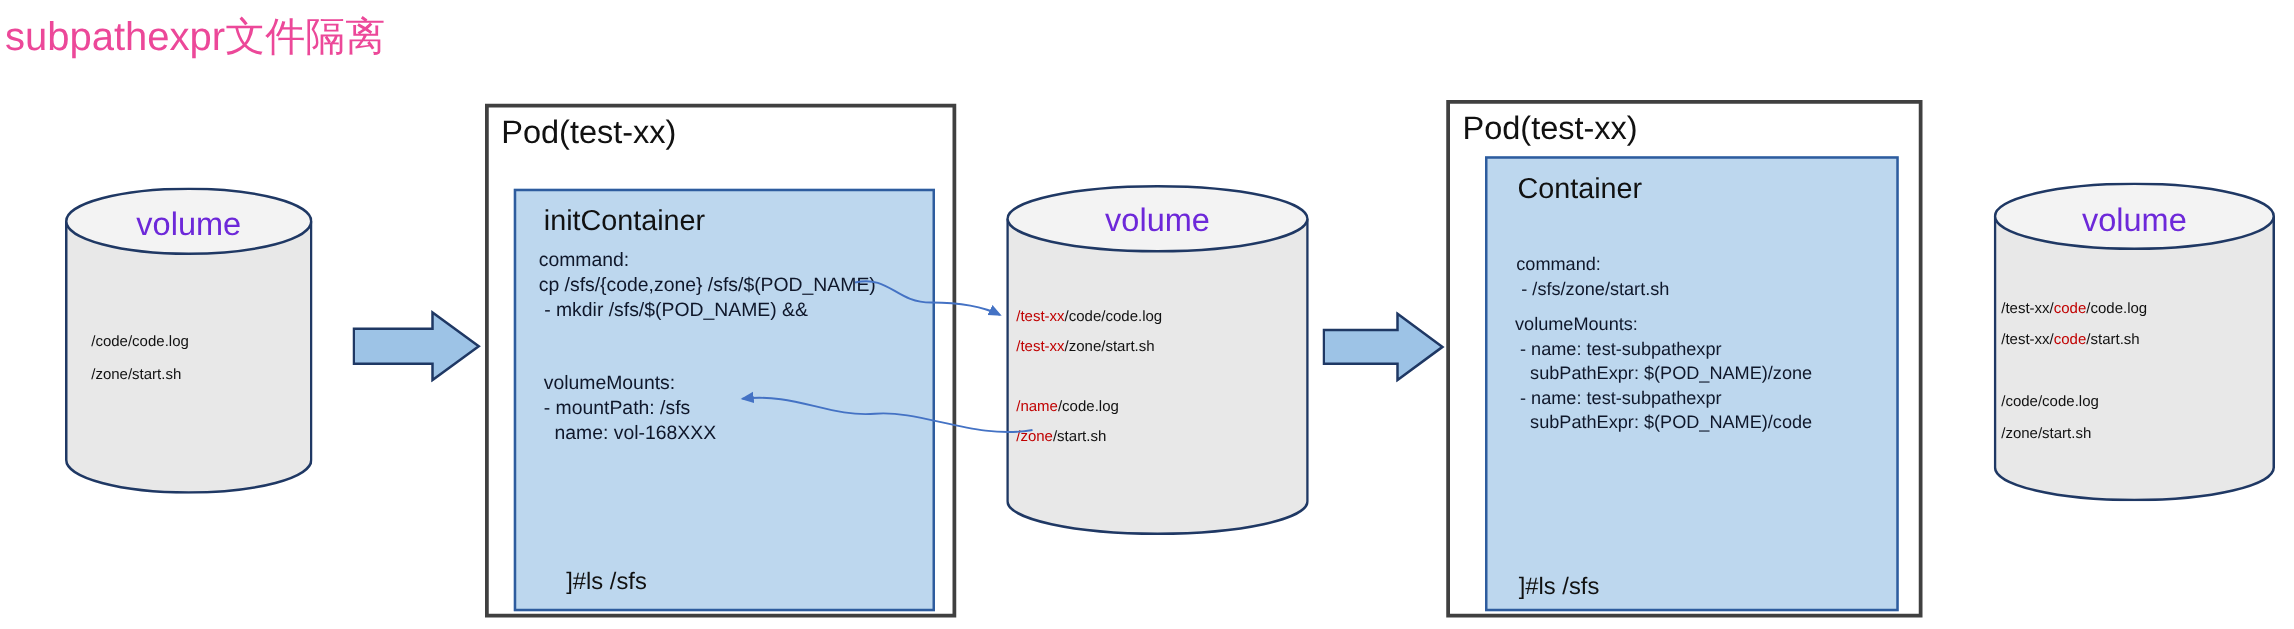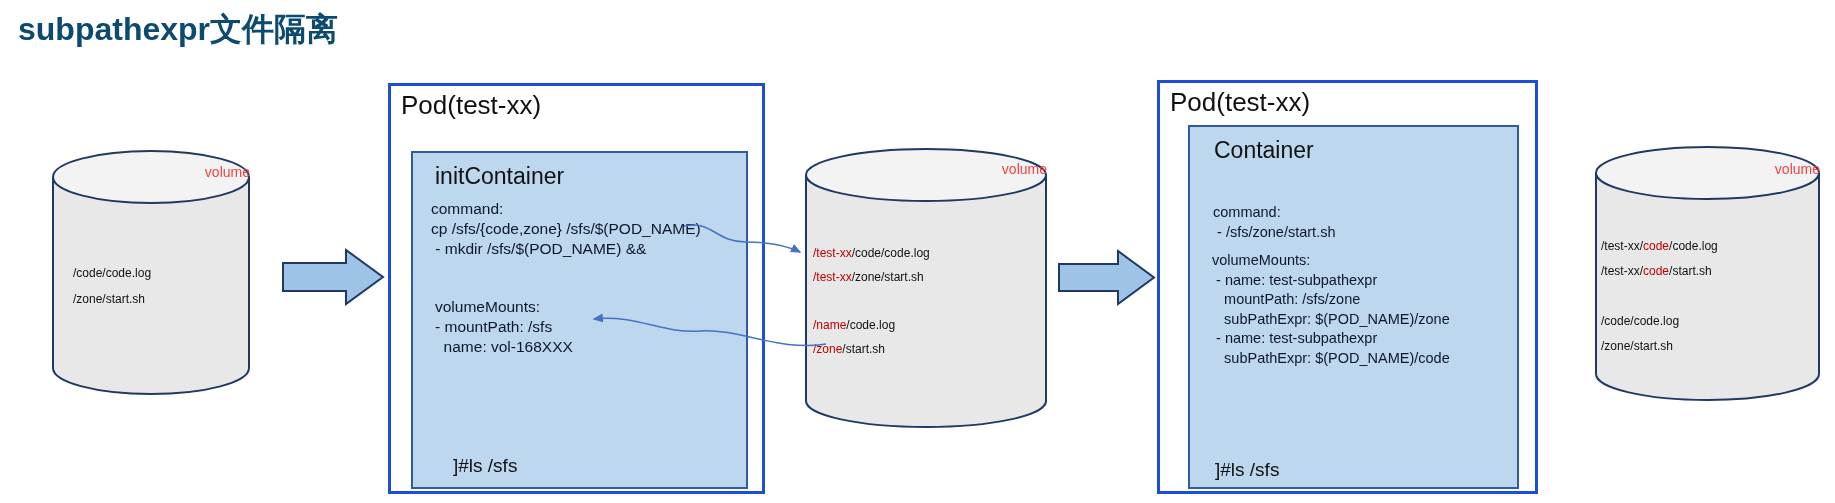--- a/index.html
+++ b/index.html
@@ -1,29 +1,29 @@
 <!DOCTYPE html>
 <html><head>
 <meta charset="utf-8">
 <style>
   html,body{margin:0;padding:0;background:#fff;}
   .canvas{
     position:relative;width:1835px;height:503px;background:#ffffff;
     font-family:"Liberation Sans","DejaVu Sans",sans-serif;color:#111;overflow:hidden;
   }
   .abs{position:absolute;}
-  .page-title{position:absolute;left:18px;top:10px;font-size:32px;line-height:1.2;color:#0c4a6e;font-weight:bold;}
+  .page-title{position:absolute;left:4px;top:10px;font-size:32px;line-height:1.2;color:#ec4899;}
   
   .cyl{position:absolute;}
   .cyl svg{position:absolute;left:0;top:0;}
-  .vol-label{position:absolute;left:0;width:100%;text-align:right;font-size:14px;color:#ef4444;}
+  .vol-label{position:absolute;left:0;width:100%;text-align:center;font-size:26px;color:#6d28d9;}
   .cyl-lines{position:absolute;font-size:12px;line-height:24px;white-space:pre;color:#111;}
   .red{color:#c00000;}
   
-  .pod{position:absolute;background:#fff;border:3px solid #1d4ed8;box-sizing:border-box;}
+  .pod{position:absolute;background:#fff;border:3px solid #404040;box-sizing:border-box;}
   .pod-title{position:absolute;left:10px;top:4px;font-size:26px;color:#111;}
   .bluebox{position:absolute;background:#bdd7ee;border:2px solid #2e5c9e;box-sizing:border-box;}
   .bb-heading{position:absolute;font-size:23px;color:#111;}
   .codeblock{position:absolute;font-size:15.5px;line-height:20px;white-space:pre;color:#0f172a;}
   .codeblock.small{font-size:14.5px;line-height:19.5px;}
   .lsblock{position:absolute;font-size:19px;line-height:25px;white-space:pre;color:#111;}
   .overlay{position:absolute;left:0;top:0;pointer-events:none;z-index:5;}
 </style>
 </head>
 <body>
@@ -73,21 +73,21 @@
     <svg width="98" height="57" viewBox="0 0 98 57">
       <polygon points="1,15 60,15 60,2 96,28.5 60,55 60,42 1,42" fill="#9dc3e6" stroke="#1f3864" stroke-width="2"></polygon>
     </svg>
   </div>
 
   <div class="pod" style="left:1157px;top:80px;width:381px;height:414px;">
     <div class="pod-title">Pod(test-xx)</div>
     <div class="bluebox" style="left:28px;top:42px;width:331px;height:364px;">
       <div class="bb-heading" style="left:24px;top:10px;">Container</div>
       <div class="codeblock small" style="left:23px;top:76px;"><div>command:</div><div> - /sfs/zone/start.sh</div></div>
-      <div class="codeblock small" style="left:22px;top:124px;"><div>volumeMounts:</div><div> - name: test-subpathexpr</div><div>   mountPath: /sfs/zone</div><div>   subPathExpr: $(POD_NAME)/zone</div><div> - name: test-subpathexpr</div><div>   subPathExpr: $(POD_NAME)/code</div></div>
+      <div class="codeblock small" style="left:22px;top:124px;"><div>volumeMounts:</div><div> - name: test-subpathexpr</div><div>   subPathExpr: $(POD_NAME)/zone</div><div> - name: test-subpathexpr</div><div>   subPathExpr: $(POD_NAME)/code</div></div>
       <div class="lsblock" style="left:25px;top:280px;">
         <div>]#ls /sfs</div>
         
       </div>
     </div>
   </div>
 
   <div class="cyl" style="left:1595px;top:146px;width:225px;height:255px;">
     <svg width="225" height="255" viewBox="0 0 225 255">
       <path d="M1,27 L1,228 A111.5,26 0 0 0 224,228 L224,27" fill="#e8e8e8" stroke="#1f3864" stroke-width="2"></path>

